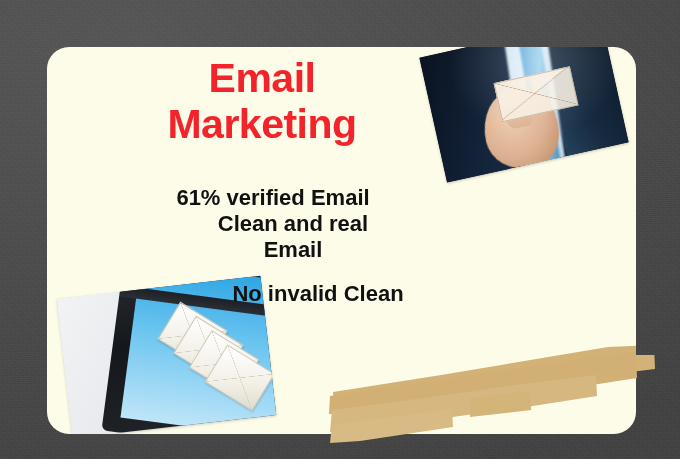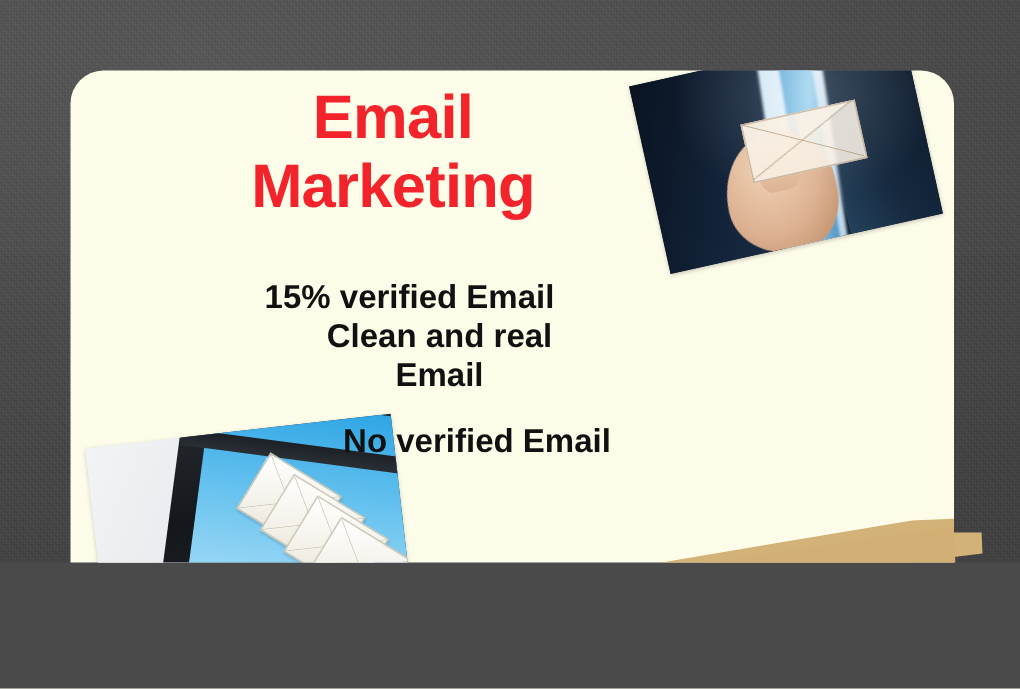--- a/index.html
+++ b/index.html
@@ -11,21 +11,21 @@
     width: 680px;
     height: 459px;
     overflow: hidden;
     font-family: "Liberation Sans", sans-serif;
     background: #4a4a4a;
   }
 
   #canvas {
     position: relative;
     width: 680px;
-    height: 375px;
+    height: 459px;
     overflow: hidden;
     background:
       radial-gradient(ellipse 120% 100% at 20% 10%, #565656 0%, #4c4c4c 45%, #414141 100%);
   }
 
   
   #bg-noise {
     position: absolute;
     inset: 0;
     opacity: .5;
@@ -241,24 +241,24 @@
 <div id="canvas">
 
   <div id="bg-noise"></div>
 
   <div id="card">
 
     <div class="headline">Email
 Marketing</div>
 
     <div class="bullets">
-      <div class="bullet bullet-1">15% verified Email</div>
+      <div class="bullet bullet-1">61% verified Email</div>
       <div class="bullet bullet-2">Clean and real
 Email</div>
-      <div class="bullet bullet-3">No verified Email</div>
+      <div class="bullet bullet-3">No invalid Clean</div>
     </div>
 
     <div id="photo-businessman">
       <div class="suit-left"></div>
       <div class="suit-right"></div>
       <div class="shirt"></div>
       <div class="tie"></div>
       <div class="hand"></div>
       <div class="finger"></div>
       <div class="env-flapL"></div>

